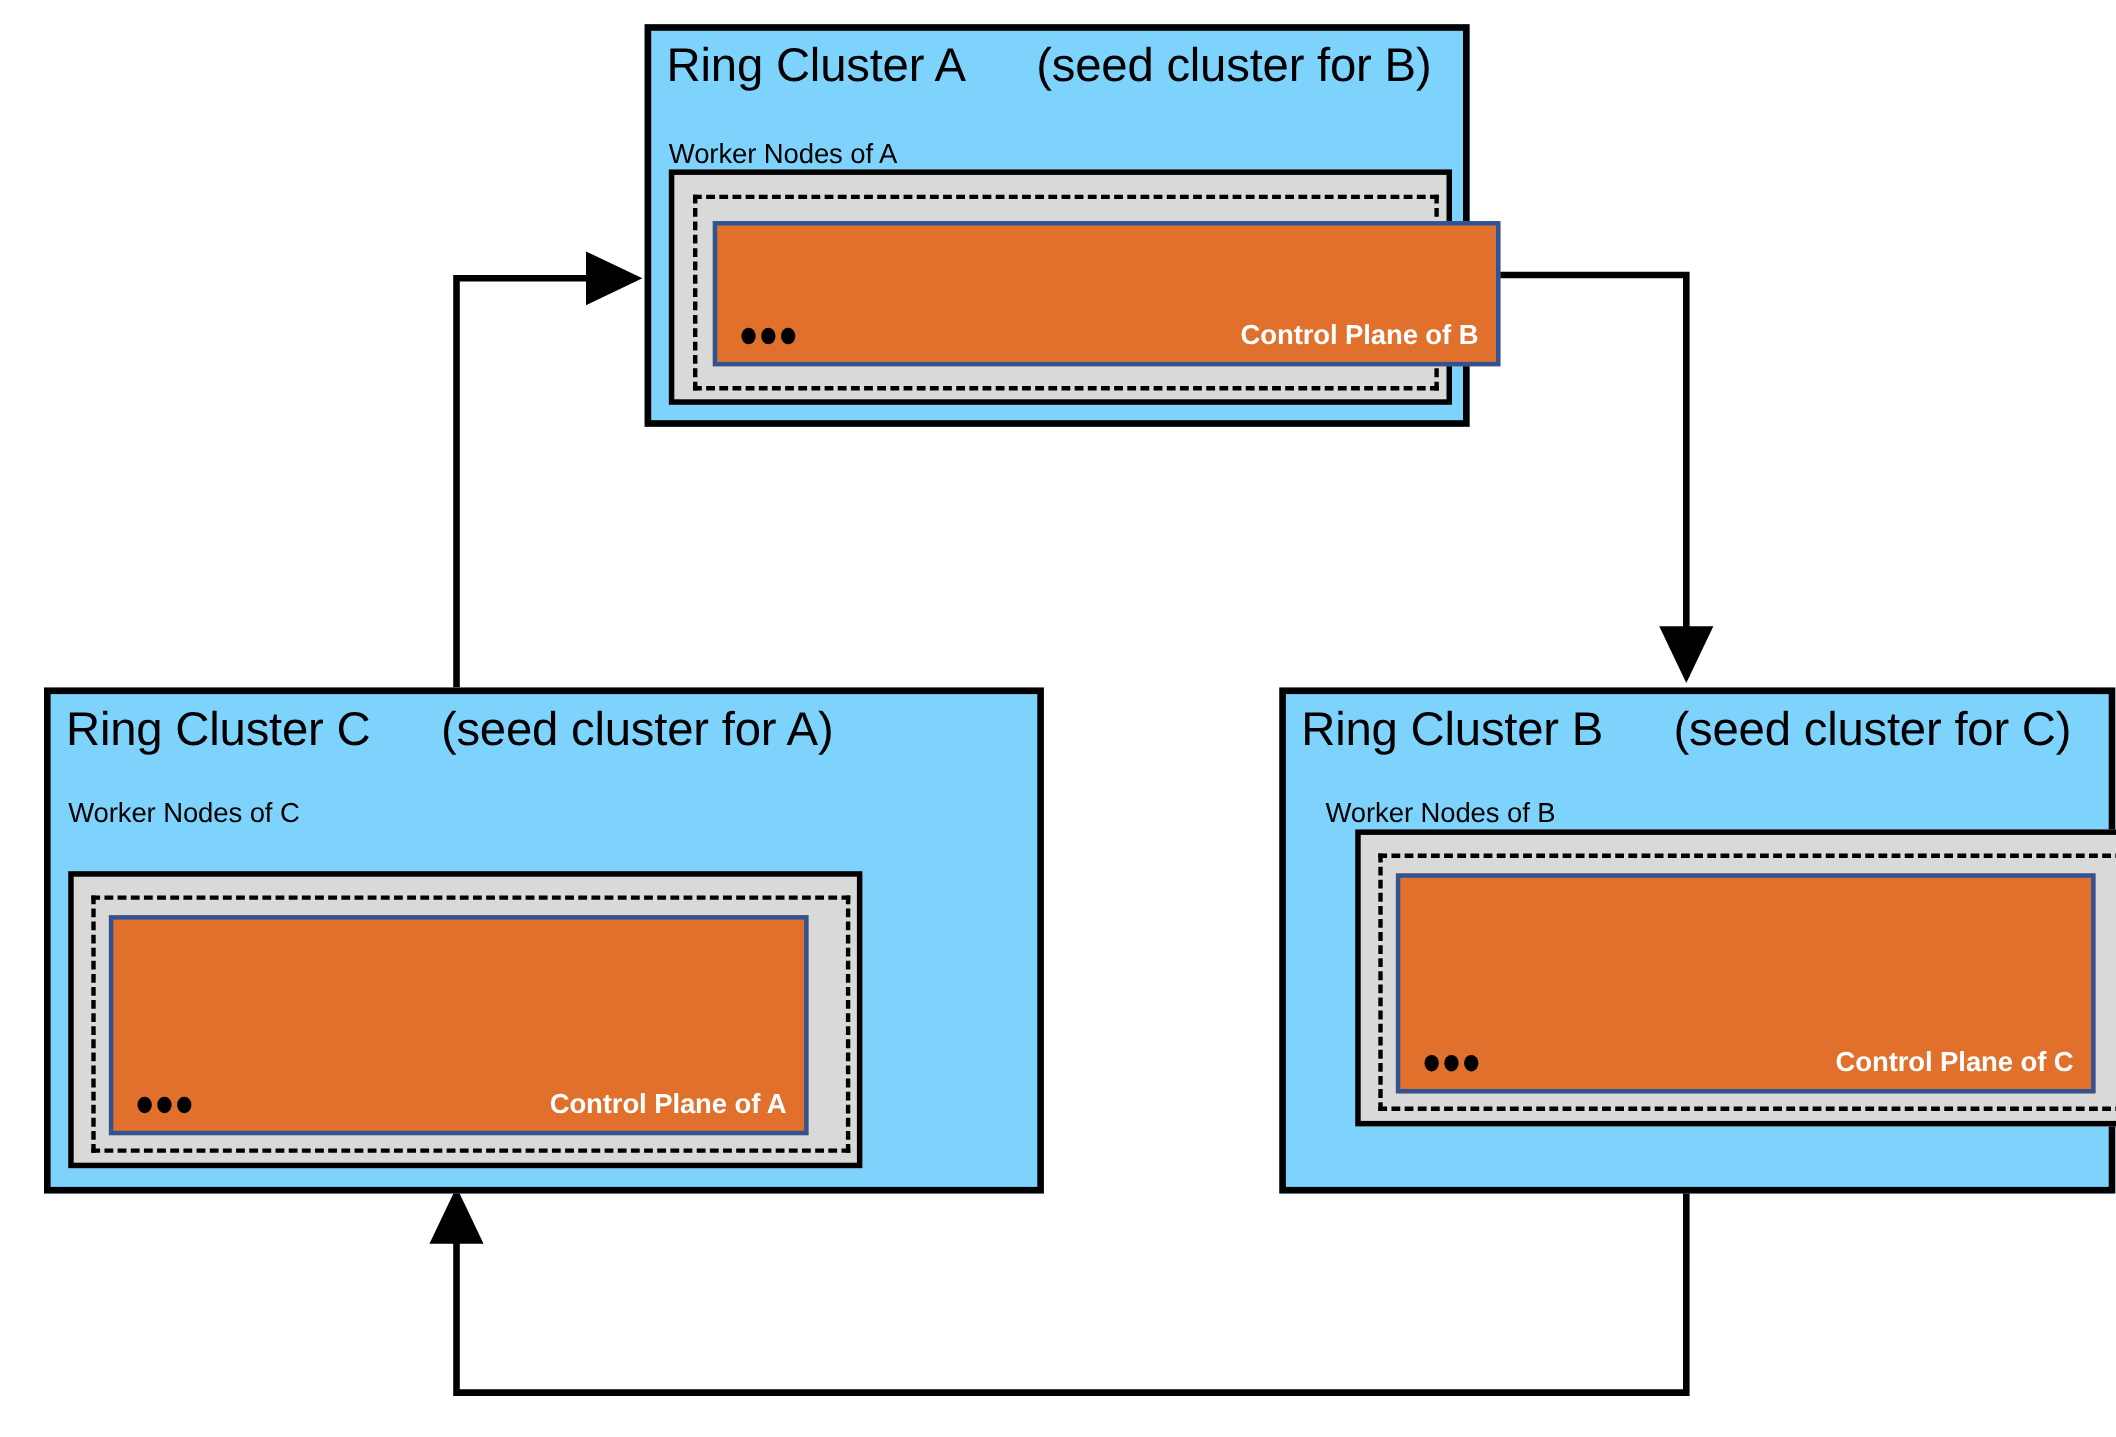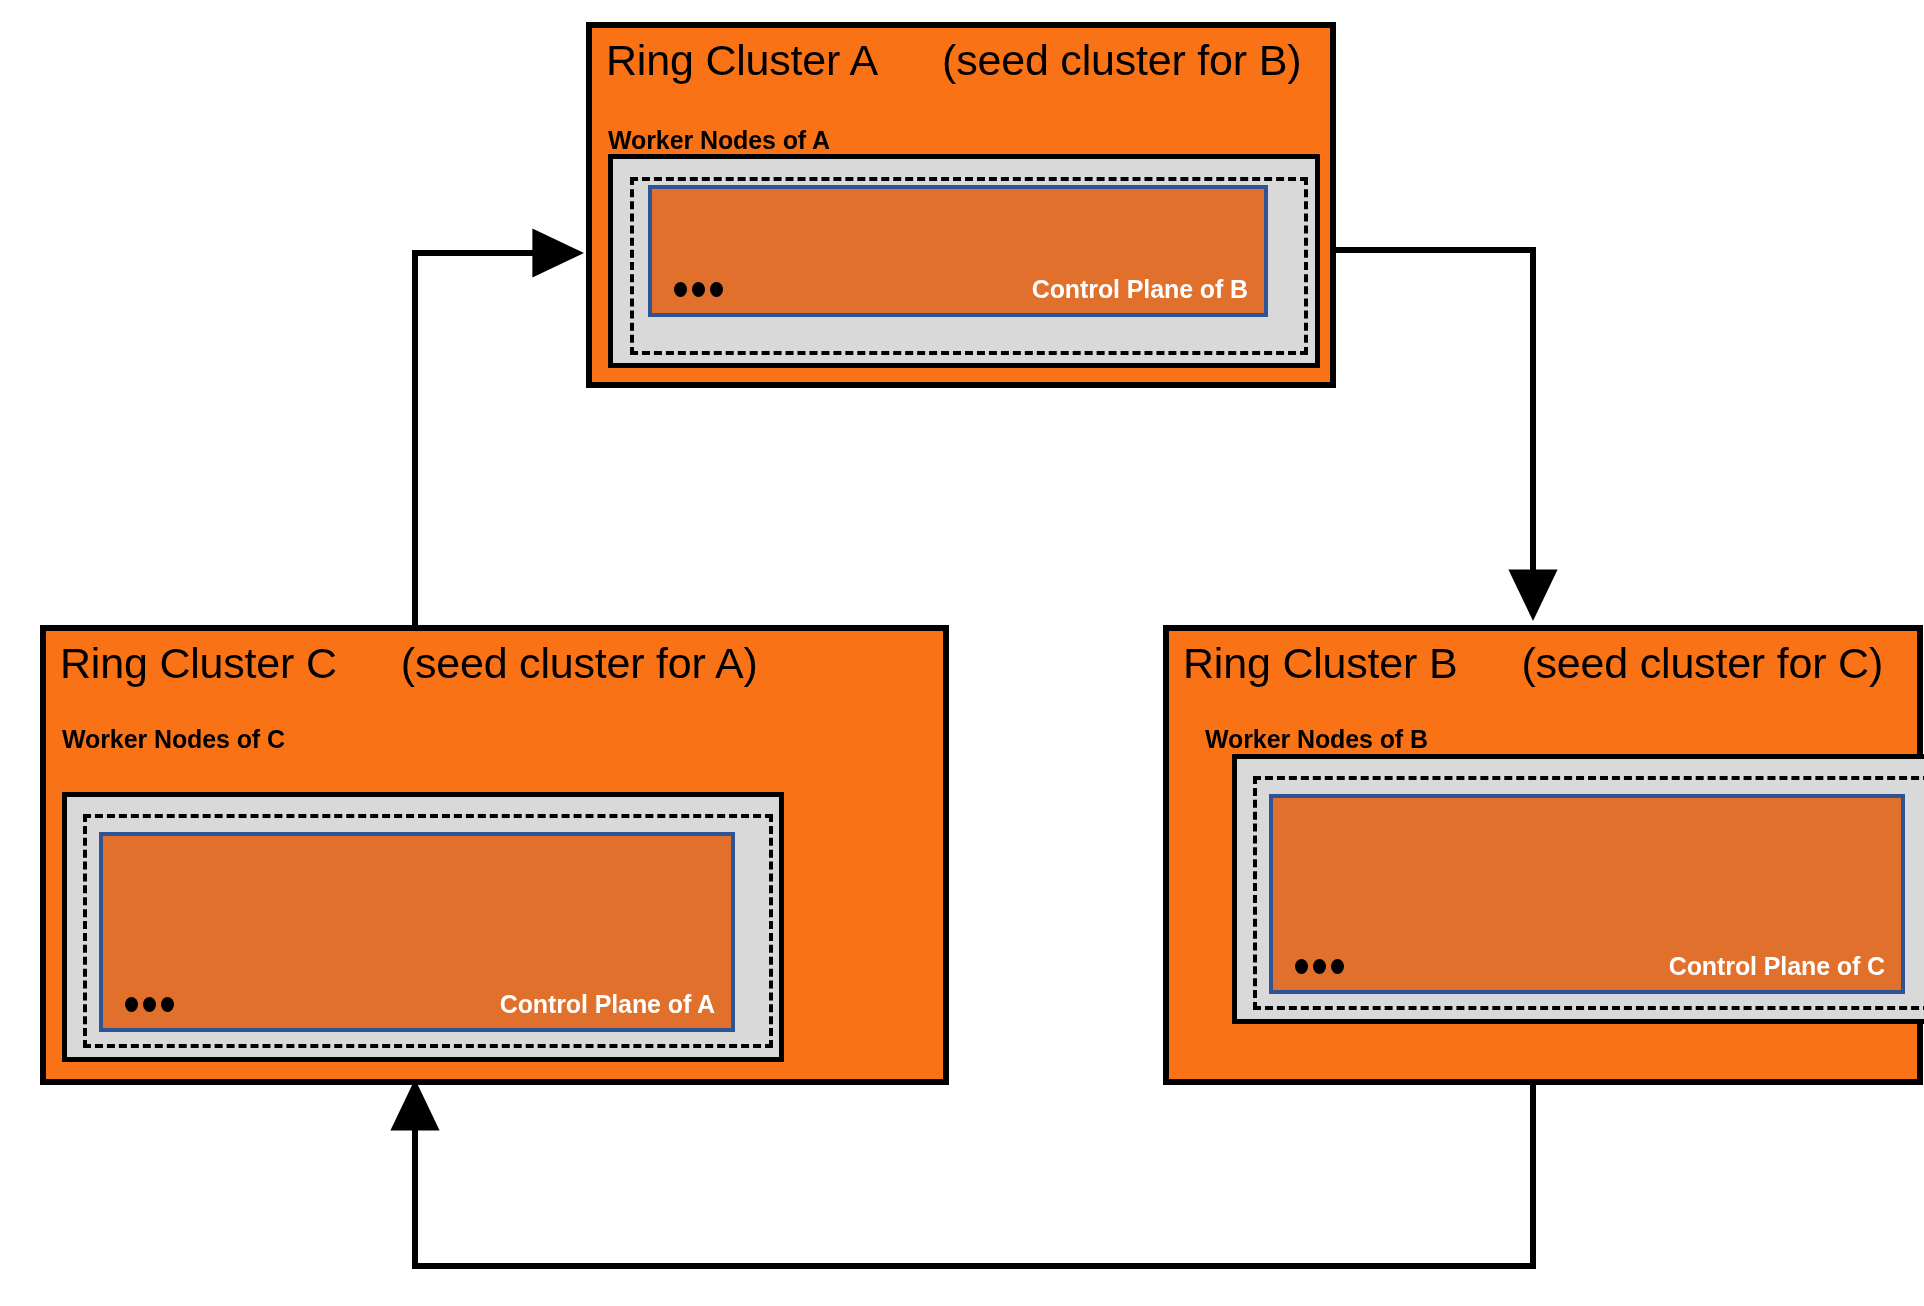--- a/index.html
+++ b/index.html
@@ -14,21 +14,21 @@
     position: relative;
     width: 1924px;
     height: 1306px;
     background: #ffffff;
     overflow: hidden;
   }
 
   
   .cluster {
     position: absolute;
-    background: #f97316;
+    background: #7dd3fc;
     border: 6px solid #000000;
     box-sizing: border-box;
   }
   .cluster-title {
     position: absolute;
     left: 14px;
     top: 8px;
     right: 8px;
     display: flex;
     align-items: baseline;
@@ -43,21 +43,21 @@
   }
   .cluster-title .ct-seed {
     display: inline-block;
     margin-left: 64px;
   }
   .worker-label {
     position: absolute;
     left: 16px;
     color: #000000;
     font-size: 25px;
-    font-weight: bold;
+    font-weight: normal;
     white-space: nowrap;
     letter-spacing: -0.1px;
   }
 
   
   .worker-box {
     position: absolute;
     background: #D9D9D9;
     border: 5px solid #000000;
     box-sizing: border-box;
@@ -140,21 +140,21 @@
   <div class="cluster" style="left:586px; top:22px; width:750px; height:366px;">
     <div class="cluster-title">
       <span class="ct-name">Ring Cluster A</span>
       <span class="ct-seed">(seed cluster for B)</span>
     </div>
 
     <div class="worker-label" style="top:98px;">Worker Nodes of A</div>
 
     <div class="worker-box" style="left:16px; top:126px; width:712px; height:214px;">
       <div class="dashed-box" style="left:17px; top:18px; width:678px; height:178px;">
-        <div class="control-plane" style="left:14px; top:4px; width:620px; height:132px;text-decoration:underline;">
+        <div class="control-plane" style="left:14px; top:20px; width:716px; height:132px;text-decoration:underline;">
           <div class="dots">
             <span></span>
               <span></span>
               <span></span>
           </div>
           <div class="cp-label">Control Plane of B</div>
         </div>
       </div>
     </div>
   </div>

